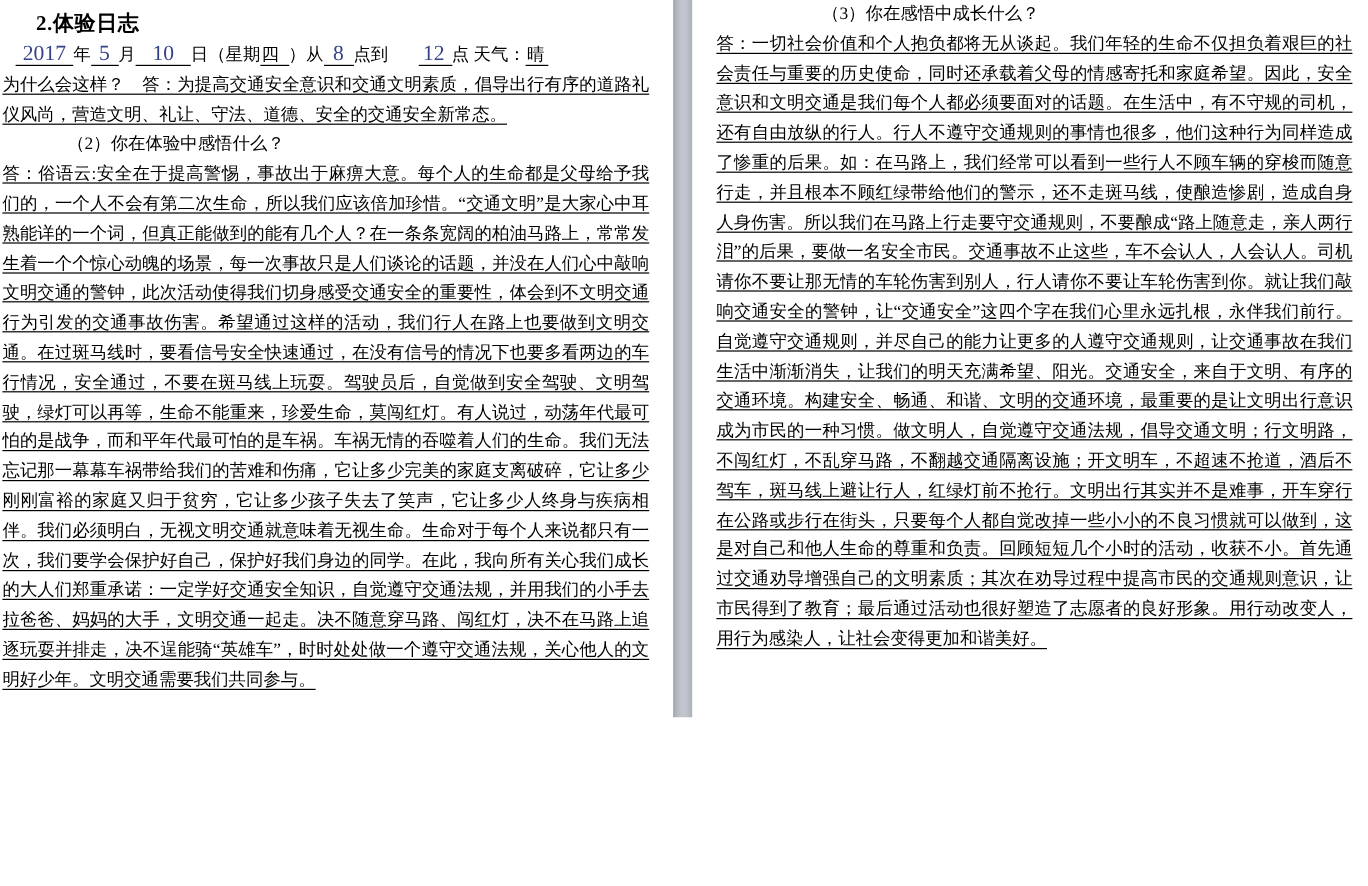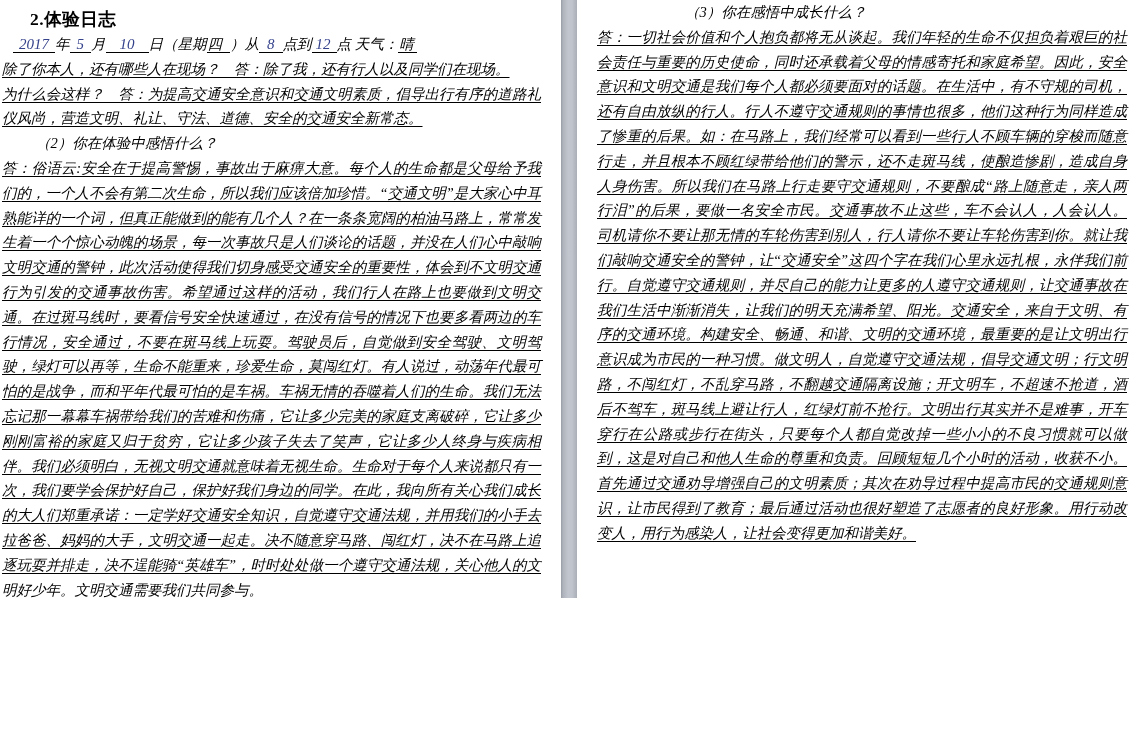--- a/index.html
+++ b/index.html
@@ -31,67 +31,65 @@
   .doc-title {
     font-size: 17.5px;
     font-weight: bold;
     line-height: 25px;
     margin-left: 28px;
     letter-spacing: 0.5px;
   }
   .line, .para {
     font-size: 14.5px;
     line-height: 24.8px;
-    font-style: italic;
   }
   .q-label { }
   .ml33 { margin-left: 33px; }
-  .ml38 { margin-left: 34px; }
+  .ml38 { margin-left: 54px; }
   .date-line { margin-left: 11px; }
   .u {
     text-decoration: underline;
     text-underline-offset: 3px;
     text-decoration-thickness: 1px;
     text-decoration-skip-ink: none;
   }
   .just {
     text-align: justify;
     text-justify: inter-character;
   }
   .q3-indent { text-indent: 88px; }
   .blank {
     border-bottom: 1px solid #000000;
   }
   .blank.num {
     font-family: "Liberation Serif", serif;
-    font-size: 15px;
+    font-size: 18px;
     color: #35428c;
   }
   .pad-a { padding: 0 6px; }
   .pad-b { padding: 0 7px; }
   .pad-c { padding: 0 14px; }
   .pad-d { padding: 0 8px 0 1px; }
   .pad-e { padding: 0 8px; }
-  .pad-f { padding: 0 6px 0 4px; }
+  .pad-f { padding: 0 6px 0 4px; margin-left: 25px; }
   .pad-g { padding: 0 3px 0 1px; }
 </style>
 </head>
 <body>
 
 <div id="screen">
 
   <div class="page" id="page-left">
     <div class="doc-title">2.体验日志</div>
 
 
     <div class="line date-line">
       <span class="blank num pad-a">2017</span><span>年</span><span class="blank num pad-b">5</span><span>月</span><span class="blank num pad-c">10</span><span>日（星期</span><span class="blank pad-d">四</span><span>）从</span><span class="blank num pad-e">8</span><span>点到</span><span class="blank num pad-f">12</span><span>点 天气：</span><span class="blank pad-g">晴</span>
     </div>
 
-    <div class="line u">除了你本人，还有哪些人在现场？　答：除了我，还有行人以及同学们在现场。</div>
     <div class="para u just">为什么会这样？　答：为提高交通安全意识和交通文明素质，倡导出行有序的道路礼仪风尚，营造文明、礼让、守法、道德、安全的交通安全新常态。</div>
 
     <div class="line q-label ml38">（2）你在体验中感悟什么？</div>
 
     <div class="para u just">答：俗语云:安全在于提高警惕，事故出于麻痹大意。每个人的生命都是父母给予我们的，一个人不会有第二次生命，所以我们应该倍加珍惜。“交通文明”是大家心中耳熟能详的一个词，但真正能做到的能有几个人？在一条条宽阔的柏油马路上，常常发生着一个个惊心动魄的场景，每一次事故只是人们谈论的话题，并没在人们心中敲响文明交通的警钟，此次活动使得我们切身感受交通安全的重要性，体会到不文明交通行为引发的交通事故伤害。希望通过这样的活动，我们行人在路上也要做到文明交通。在过斑马线时，要看信号安全快速通过，在没有信号的情况下也要多看两边的车行情况，安全通过，不要在斑马线上玩耍。驾驶员后，自觉做到安全驾驶、文明驾驶，绿灯可以再等，生命不能重来，珍爱生命，莫闯红灯。有人说过，动荡年代最可怕的是战争，而和平年代最可怕的是车祸。车祸无情的吞噬着人们的生命。我们无法忘记那一幕幕车祸带给我们的苦难和伤痛，它让多少完美的家庭支离破碎，它让多少刚刚富裕的家庭又归于贫穷，它让多少孩子失去了笑声，它让多少人终身与疾病相伴。我们必须明白，无视文明交通就意味着无视生命。生命对于每个人来说都只有一次，我们要学会保护好自己，保护好我们身边的同学。在此，我向所有关心我们成长的大人们郑重承诺：一定学好交通安全知识，自觉遵守交通法规，并用我们的小手去拉爸爸、妈妈的大手，文明交通一起走。决不随意穿马路、闯红灯，决不在马路上追逐玩耍并排走，决不逞能骑“英雄车”，时时处处做一个遵守交通法规，关心他人的文明好少年。文明交通需要我们共同参与。</div>
   </div>
 
   <div id="divider"></div>
 
   <div class="page" id="page-right">

